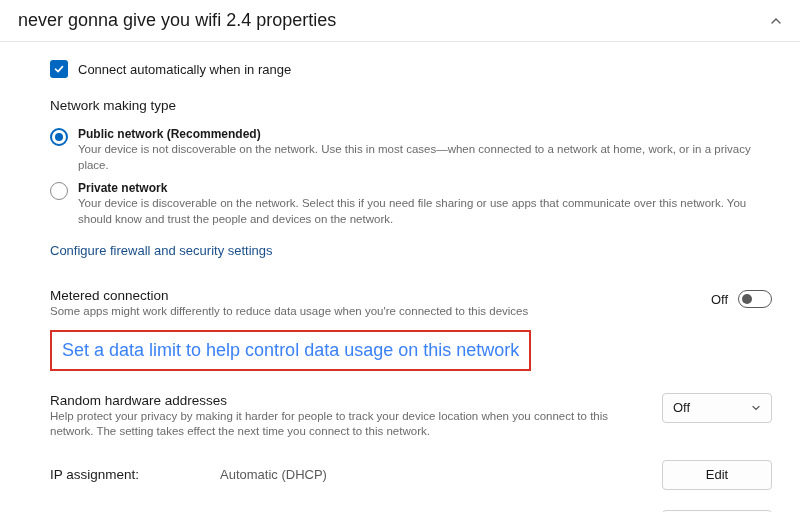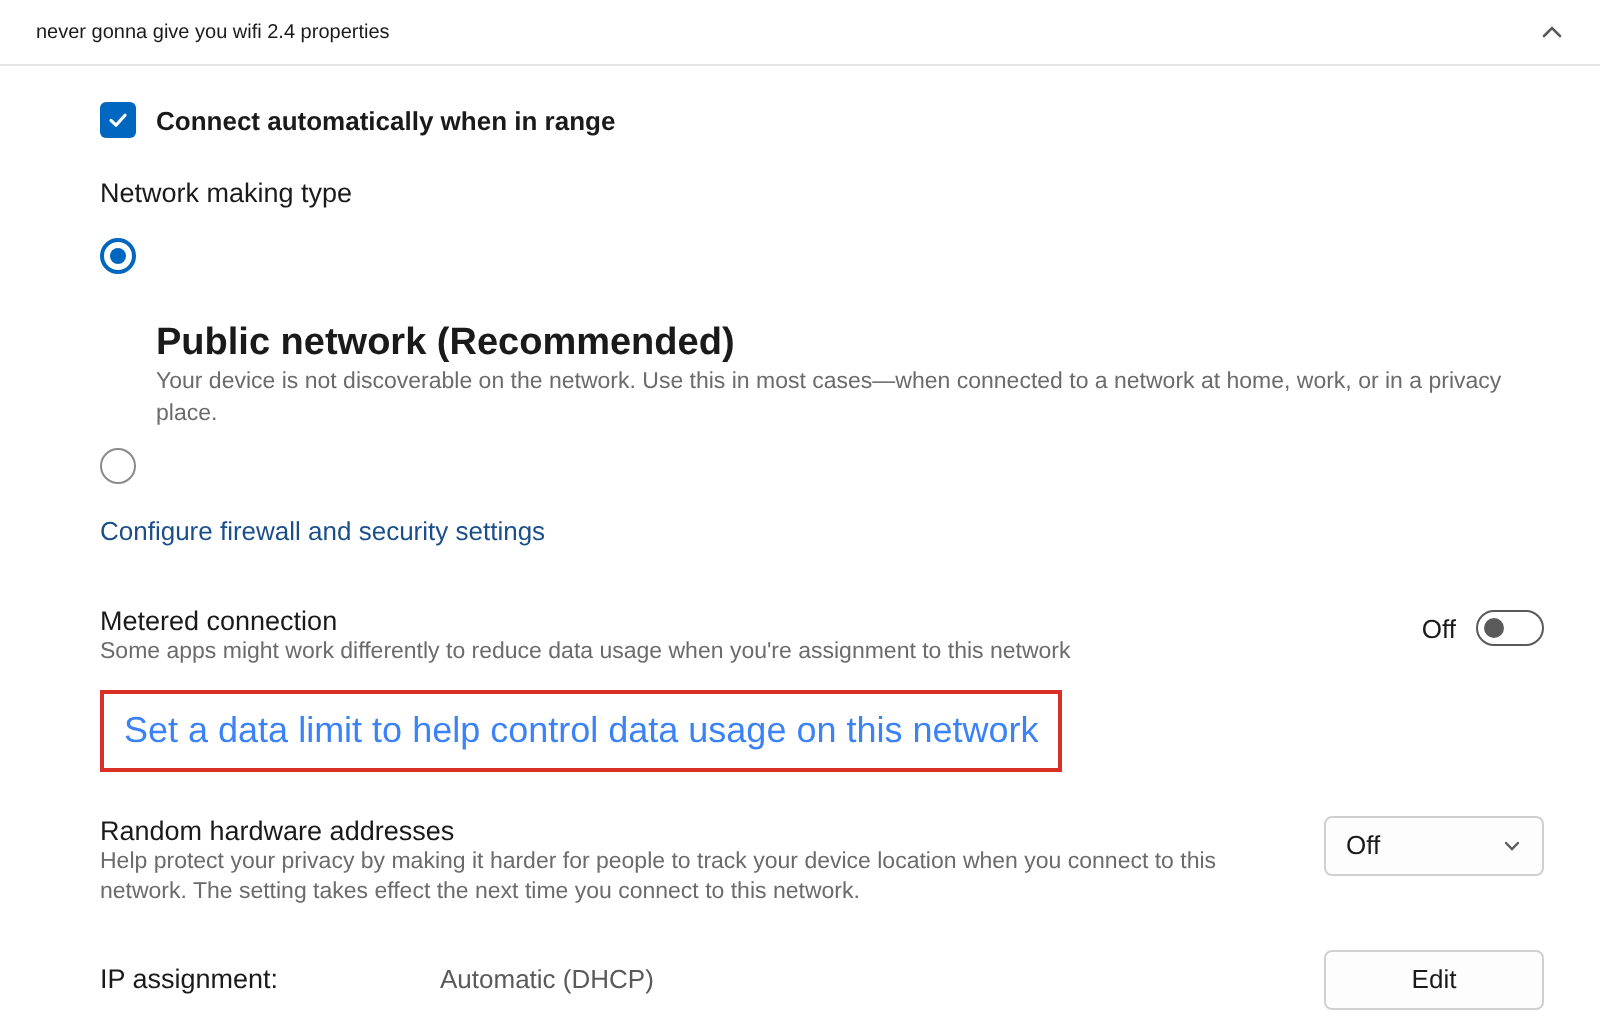--- a/index.html
+++ b/index.html
@@ -12,32 +12,31 @@
     height: 512px;
     overflow: hidden;
   }
   .header {
     display: flex;
     align-items: center;
     justify-content: space-between;
     padding: 10px 18px 10px 18px;
     border-bottom: 1px solid #e6e6e6;
   }
-  .header-title { font-size: 10px; color: #1a1a1a; }
+  .header-title { font-size: 18px; color: #1a1a1a; }
   .chevron {
     width: 12px; height: 12px;
     display: inline-flex; align-items: center; justify-content: center;
   }
   .content { padding: 12px 28px 0 50px; }
   .row-auto {
     display: flex;
     align-items: center;
     gap: 10px;
     padding: 6px 0 16px 0;
-    font-weight: bold;
   }
   .checkbox {
     width: 18px; height: 18px;
     background: #0067c0;
     border-radius: 3px;
     display: inline-flex;
     align-items: center;
     justify-content: center;
     color: #fff;
   }
@@ -65,21 +64,21 @@
   .radio.selected::after {
     content: "";
     position: absolute;
     width: 8px; height: 8px;
     background: #0067c0;
     border-radius: 50%;
     top: 50%; left: 50%;
     transform: translate(-50%, -50%);
   }
   .radio-body { flex: 1; }
-  .radio-label { font-size: 19px; font-weight: 600; color: #1a1a1a; margin-top: 43px; }
+  .radio-label { font-size: 12px; font-weight: 600; color: #1a1a1a; }
   .desc {
     font-size: 11.5px;
     color: #6b6b6b;
     line-height: 1.35;
     padding-top: 1px;
   }
   .radio-group2 { padding-top: 6px; }
   .link {
     color: #1a4f8a;
     font-size: 13px;
@@ -191,29 +190,33 @@
   <div class="radio-row">
     <span class="radio selected"></span>
     <div class="radio-body">
       <div class="radio-label">Public network (Recommended)</div>
       <div class="desc">Your device is not discoverable on the network. Use this in most cases—when connected to a network at home, work, or in a privacy place.</div>
     </div>
   </div>
 
   <div class="radio-row radio-group2">
     <span class="radio"></span>
+    <div class="radio-body">
+      <div class="radio-label" style="font-weight:600">Private network</div>
+      <div class="desc">Your device is discoverable on the network. Select this if you need file sharing or use apps that communicate over this network. You should know and trust the people and devices on the network.</div>
+    </div>
   </div>
 
   <span class="link">Configure firewall and security settings</span>
 
   <div class="metered-block">
     <div class="metered-row">
       <div class="metered-left">
         <div class="metered-title">Metered connection</div>
-        <div class="desc">Some apps might work differently to reduce data usage when you're assignment to this network</div>
+        <div class="desc">Some apps might work differently to reduce data usage when you're connected to this devices</div>
       </div>
       <div class="toggle-wrap">
         <span class="toggle-label">Off</span>
         <span class="toggle"></span>
       </div>
     </div>
     <div class="highlight-box">
       <span class="link2">Set a data limit to help control data usage on this network</span>
     </div>
   </div>

